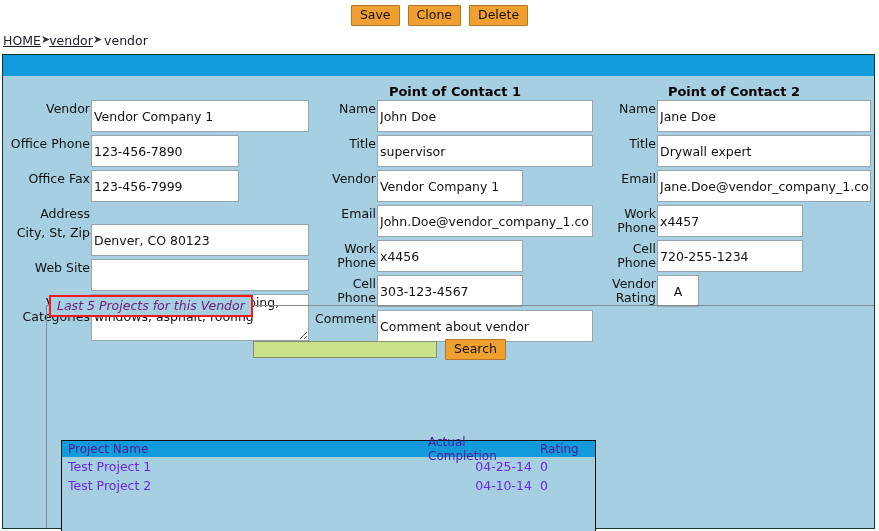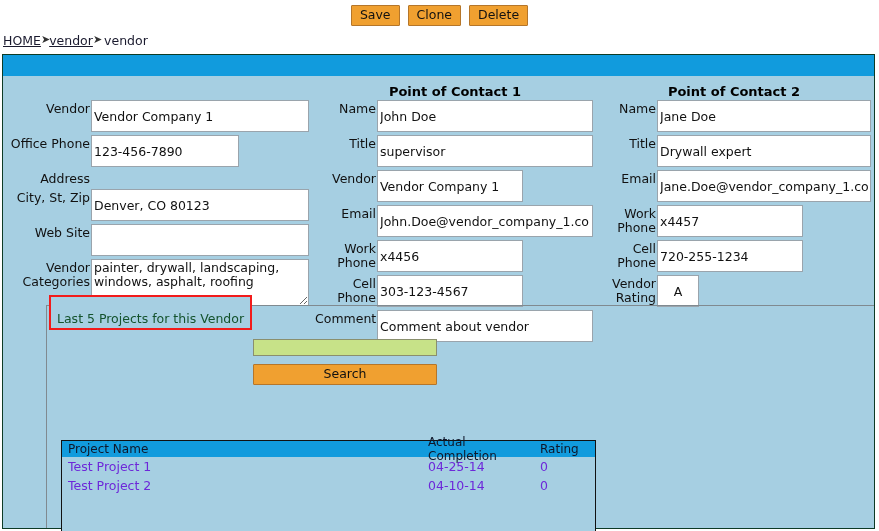--- a/index.html
+++ b/index.html
@@ -160,34 +160,35 @@
     border-left: 1px solid #808a90;
     border-right: none;
     border-bottom: none;
   }
   .legend {
     position: absolute;
     top: -11px;
     left: 2px;
     background: #a6cfe2;
     border: 2px solid #f21b1b;
-    padding: 14px 6px 2px 6px;
-    font-size: 12.5px;
-    color: #14532d;
+    padding: 1px 6px 2px 6px;
+    font-size: 12.5px;
+    color: #701a75;
     white-space: nowrap;
+    font-style: italic;
   }
 
   
   .search-row {
     position: absolute;
     left: 206px;
     top: 33px;
     display: flex;
+    align-items: center;
     gap: 8px;
-    flex-direction: column;
   }
   input.search-box {
     width: 184px;
     height: 17px;
     background: #c7e288;
     border: 1px solid #8a8f6e;
     box-sizing: border-box;
     font-family: "DejaVu Sans", "Liberation Sans", sans-serif;
     font-size: 12.5px;
     padding: 0 3px;
@@ -202,21 +203,21 @@
     width: 535px;
     height: 139px;
     border: 1.5px solid #111;
     background: #a6cfe2;
     box-sizing: border-box;
     display: flex;
     flex-direction: column;
   }
   .grid-head {
     background: #119bdd;
-    color: #0f172a;
+    color: #4c1d95;
     height: 16px;
     display: flex;
     align-items: center;
     font-size: 12px;
   }
   .grid-body {
     flex: 1;
     overflow: hidden;
   }
   .grid-row {
@@ -224,21 +225,21 @@
     align-items: center;
     height: 19px;
     font-size: 12.5px;
     color: #6d28d9;
   }
   .c-name  { width: 360px; padding-left: 6px; box-sizing: border-box; }
   .c-date  { width: 110px; box-sizing: border-box; }
   .c-rate  { width: 60px;  box-sizing: border-box; }
   .grid-head .c-date { padding-left: 6px; }
   .grid-head .c-rate { padding-left: 8px; }
-  .grid-row .c-date { padding-left: 6px; }
+  .grid-row .c-date { padding-left: 6px; text-align: right; }
   .grid-row .c-rate { padding-left: 8px; }
 </style>
 </head>
 <body>
 
 <div class="toolbar">
   <button class="btn-orange">Save</button>
   <button class="btn-orange">Clone</button>
   <button class="btn-orange">Delete</button>
 </div>
@@ -262,20 +263,24 @@
       <div class="field-row">
         <div class="fld-label">Vendor</div>
         <input class="txt w-long" value="Vendor Company 1" style="">
       </div>
 
       <div class="field-row">
         <div class="fld-label">Office Phone</div>
         <input class="txt w-med" value="123-456-7890" style="">
       </div>
 
+      <div class="field-row">
+        <div class="fld-label">Office Fax</div>
+        <input class="txt w-med" value="123-456-7999" style="">
+      </div>
 
       <div class="field-row">
         <div class="fld-label">Address</div>
       </div>
 
       <div class="field-row">
         <div class="fld-label">City, St, Zip</div>
         <input class="txt w-long" value="Denver, CO 80123" style="">
       </div>
 

